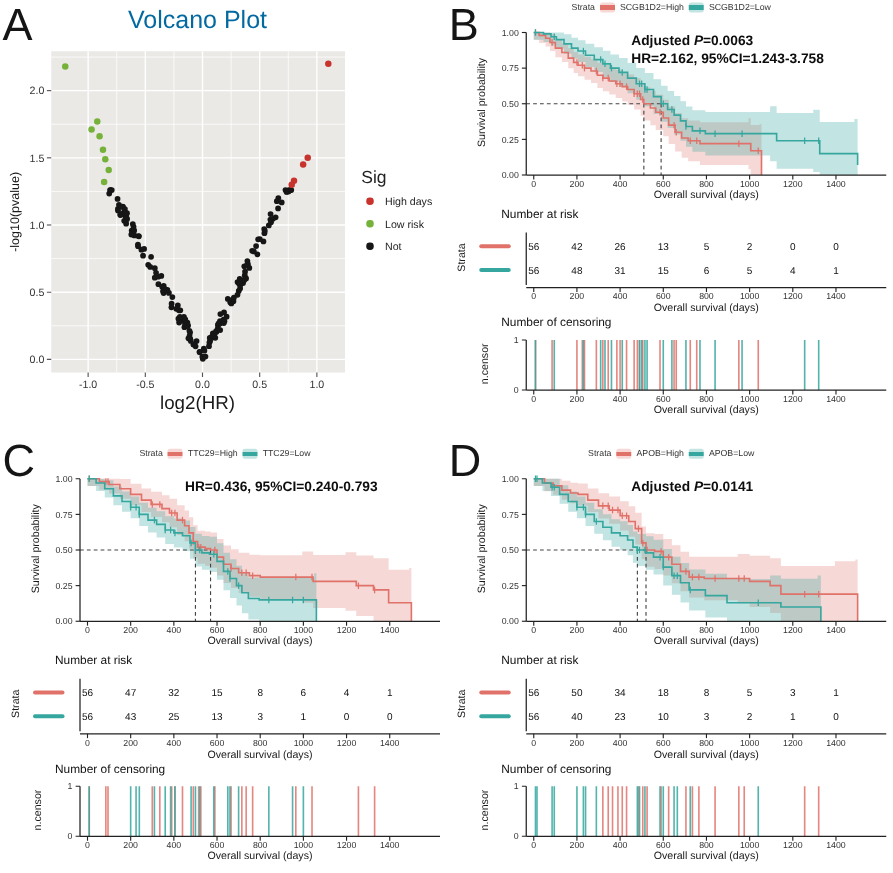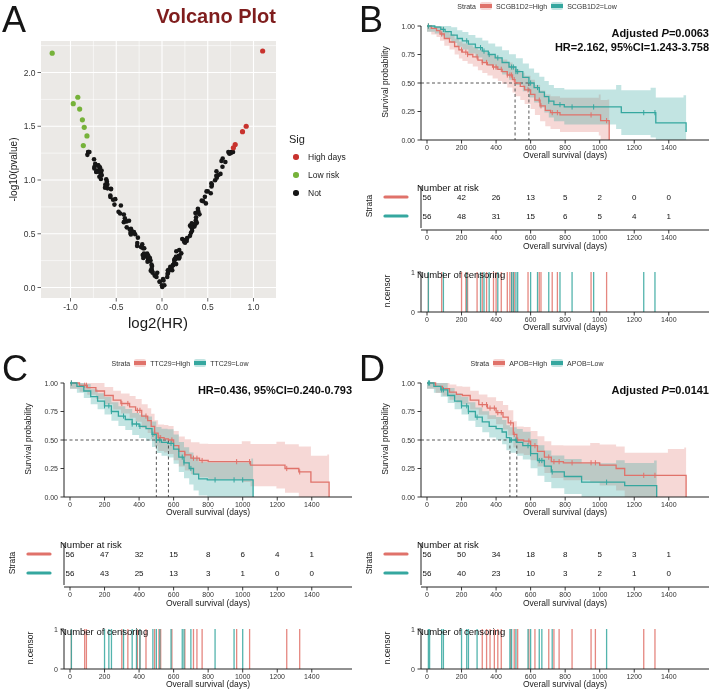--- a/index.html
+++ b/index.html
@@ -8,28 +8,28 @@
   .panel{position:absolute;width:357px;height:349px;}
   .inner{position:absolute;left:0;top:0;width:357px;height:349px;}
   #pC .inner,#pD .inner{top:8px;}
   .plabel{position:absolute;left:2px;top:2px;font-size:36px;line-height:1;color:#151515;z-index:6;}
   svg{position:absolute;left:0;top:0;}
   .ax-label{position:absolute;font-size:8.5px;color:#1a1a1a;text-align:center;z-index:4;}
   .rot{transform:rotate(-90deg);white-space:nowrap;}
   .km-legend{position:absolute;top:2px;left:30px;width:300px;display:flex;justify-content:center;
              align-items:center;gap:4px;font-size:7px;color:#333;z-index:4;}
   .lg-key{width:12px;height:8px;border-radius:2px;flex:0 0 auto;}
-  .km-annot{position:absolute;left:148px;top:26px;width:204px;text-align:right;font-size:11px;
+  .km-annot{position:absolute;left:148px;top:26px;width:204px;text-align:left;font-size:11px;
             font-weight:bold;color:#0d0d0d;line-height:1.3;z-index:4;}
   .it{font-style:italic;}
-  .blk-title{position:absolute;left:60px;font-size:9.5px;color:#111;z-index:4;margin-top:16px;}
-  .vp-title{position:absolute;left:40px;top:5px;width:236px;text-align:right;font-size:20px;
-            font-weight:bold;color:#7f1d1d;z-index:4;}
+  .blk-title{position:absolute;left:44px;font-size:9.5px;color:#111;z-index:4;}
+  .vp-title{position:absolute;left:40px;top:5px;width:236px;text-align:center;font-size:20px;
+            font-weight:normal;color:#0369a1;z-index:4;}
   .sig-legend{position:absolute;left:289px;top:133px;font-size:8.5px;color:#222;z-index:4;}
-  .sig-title{font-size:11px;margin-bottom:5px;}
+  .sig-title{font-size:14px;margin-bottom:5px;}
   .sig-item{display:flex;align-items:center;gap:5px;margin:4px 0;}
   .sig-key{width:14px;height:14px;border-radius:2px;display:flex;align-items:center;justify-content:center;}
   .sig-dot{width:5.5px;height:5.5px;border-radius:50%;}
 </style>
 </head>
 <body>
 
 <div id="fig">
 
   <div class="panel" id="pA" style="left:0;top:0">

